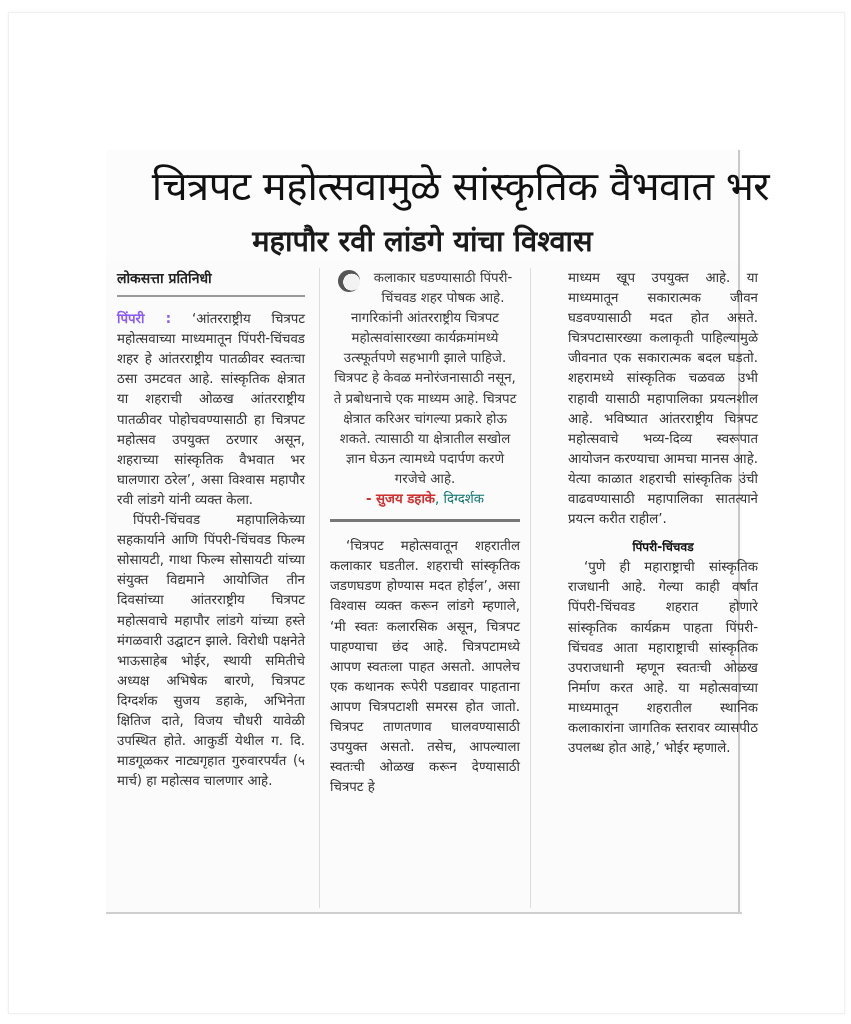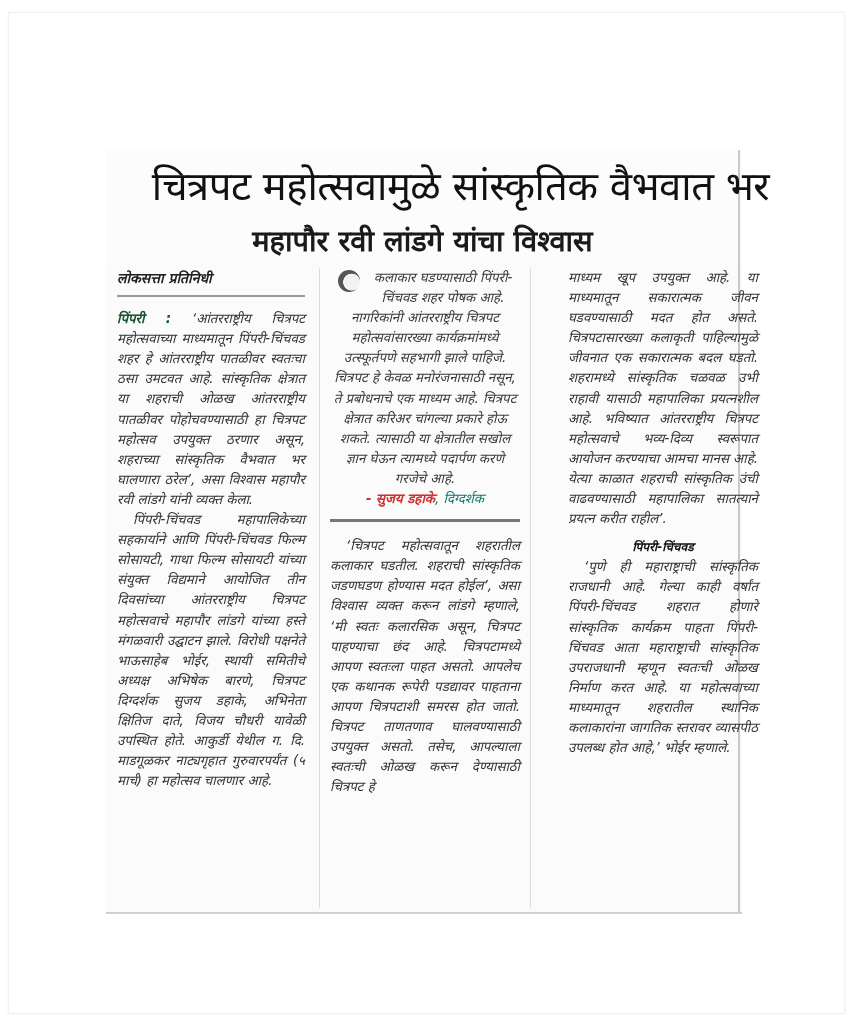--- a/index.html
+++ b/index.html
@@ -20,27 +20,27 @@
     .headline {
       position: absolute; left: 110px; top: 160px; width: 625px; text-align: center;
       font-size: 40px; font-weight: normal; color: #111; letter-spacing: -0.5px; line-height: 52px;
       white-space: nowrap;
       margin-left: 38px;
     }
     .subhead {
       position: absolute; left: 110px; top: 226px; width: 625px; text-align: center;
       font-size: 29px; font-weight: bold; color: #1a1a1a; line-height: 30px;
     }
-    .col { position: absolute; top: 268px; font-size: 13.3px; line-height: 20.1px; color: #333; text-align: justify; font-style: italic; }
+    .col { position: absolute; top: 268px; font-size: 13.3px; line-height: 20.1px; color: #333; text-align: justify; }
     .col p { margin: 0; }
     .col1 { left: 117px; width: 188px; }
     .col2 { left: 330px; width: 190px; }
     .col3 { left: 568px; width: 190px; }
     .byline { font-weight: bold; font-size: 14px; color: #222; padding-bottom: 7px; border-bottom: 2px solid #9a9a9a; margin-bottom: 12px !important; }
-    .dateline { font-weight: bold; color: #14532d; }
+    .dateline { font-weight: bold; color: #8b5cf6; }
     .indent { text-indent: 16px; }
     .col-rule { position: absolute; top: 268px; width: 1px; height: 640px; background: #dcdcdc; }
     .quote-box { text-align: center; color: #3a3a3a; }
     .quote-icon {
       float: left; width: 22px; height: 22px; border-radius: 50%; margin: 2px 6px 0 8px;
       background: radial-gradient(circle at 62% 55%, #f2f2f2 0 45%, #555 48% 100%);
     }
     .quote-author { color: #d03030; font-weight: bold; margin-top: 16px; }
     .quote-role { color: #0f766e; }
     .quote-rule { height: 3px; background: #777; margin: 10px 0 14px 0; }

